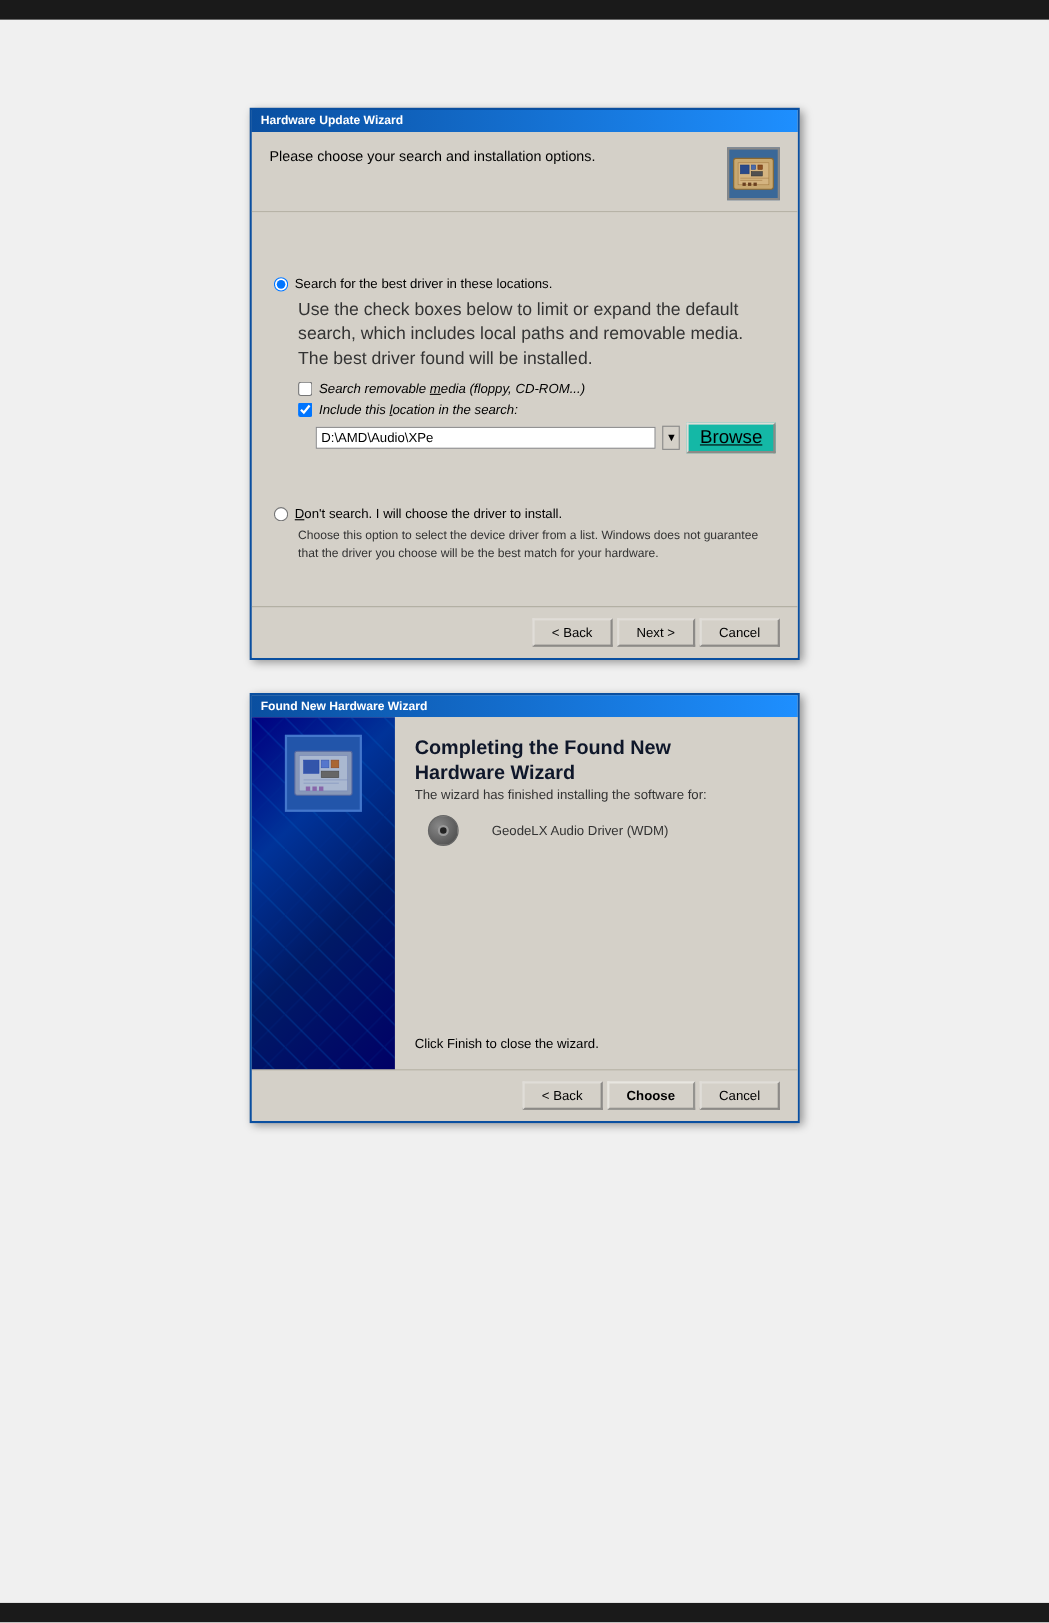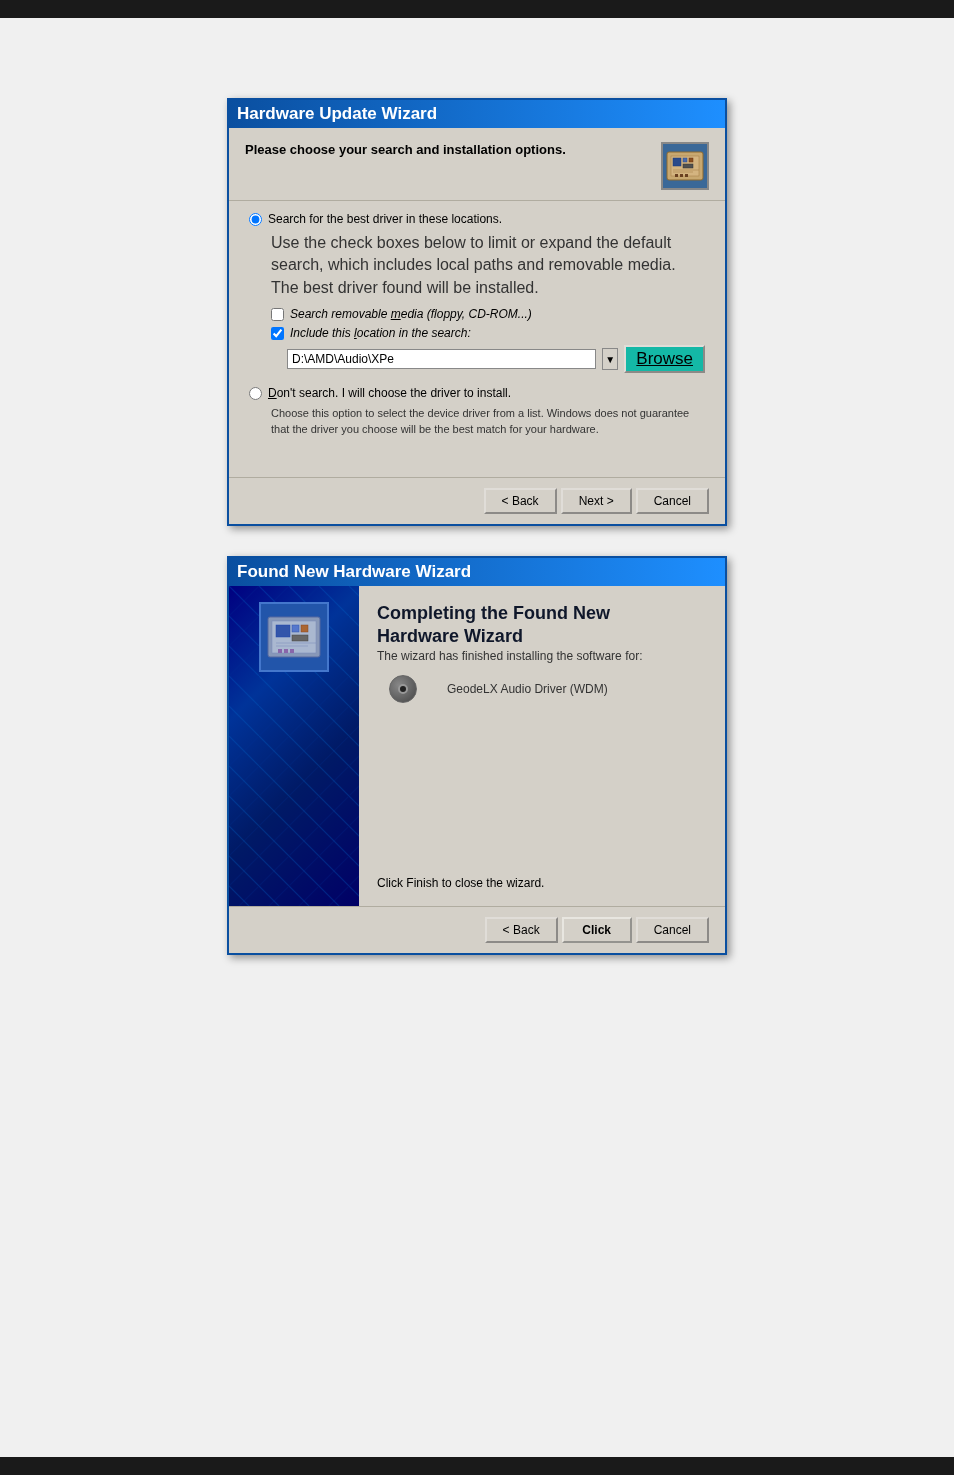--- a/index.html
+++ b/index.html
@@ -46,21 +46,21 @@
     .dialog {
       width: 500px;
       border: 2px solid #0a4fa0;
       background: #d4d0c8;
       box-shadow: 3px 3px 8px rgba(0,0,0,0.4);
     }
 
     .dialog-titlebar {
       background: linear-gradient(to right, #0a4fa0, #1e8fff);
       color: white;
-      font-size: 17px;
+      font-size: 11px;
       font-weight: bold;
       padding: 4px 8px;
       display: flex;
       align-items: center;
       gap: 6px;
     }
 
     .dialog-body {
       background: #d4d0c8;
       padding: 0;
@@ -93,20 +93,21 @@
 
     .radio-group {
       margin-bottom: 10px;
     }
 
     .radio-option {
       display: flex;
       align-items: flex-end;
       gap: 6px;
       margin-bottom: 6px;
+      margin-top: 47px;
     }
     .radio-option input[type="radio"] {
       margin-top: 2px;
       flex-shrink: 0;
     }
     .radio-label {
       font-size: 12px;
     }
     .radio-sublabel {
       font-size: 16px;
@@ -326,21 +327,21 @@
 
 <div class="page-content">
 
   <div class="dialog">
     <div class="dialog-titlebar">
       <span>Hardware Update Wizard</span>
     </div>
     <div class="dialog-body">
 
       <div class="hw-header">
-        <div style="font-weight:bold; font-size:13px; flex:1; padding-right:12px;">Please choose your search and installation options.</div>
+        <div style="font-weight:normal; font-size:13px; flex:1; padding-right:12px;">Please choose your search and installation options.</div>
         <div class="hw-header-icon">
           <svg class="hw-icon-svg" viewBox="0 0 44 44">
             <rect x="4" y="8" width="36" height="28" rx="2" fill="#c8a870" stroke="#8a6830" stroke-width="1"></rect>
             <rect x="8" y="12" width="28" height="20" fill="#d4b480" stroke="#a07840" stroke-width="0.5"></rect>
             <rect x="10" y="14" width="8" height="8" fill="#2a4a8a" stroke="#1a3a7a" stroke-width="0.5"></rect>
             <rect x="20" y="14" width="4" height="4" fill="#4a6aaa" stroke="#2a4a8a" stroke-width="0.5"></rect>
             <rect x="26" y="14" width="4" height="4" fill="#8a5020" stroke="#6a3010" stroke-width="0.5"></rect>
             <rect x="20" y="20" width="10" height="4" fill="#505050" stroke="#303030" stroke-width="0.5"></rect>
             <line x1="10" y1="26" x2="36" y2="26" stroke="#a07840" stroke-width="0.5"></line>
             <line x1="10" y1="28" x2="30" y2="28" stroke="#a07840" stroke-width="0.5"></line>
@@ -448,19 +449,19 @@
 
             <div class="fnhw-spacer"></div>
 
             <div class="fnhw-finish-text">Click Finish to close the wizard.</div>
           </div>
         </div>
       </div>
 
       <div class="dialog-footer">
         <button class="footer-btn">&lt; Back</button>
-        <button class="footer-btn primary" style="background:#d4d0c8; border:2px outset #e8e6e0; font-weight:bold;">Click</button>
+        <button class="footer-btn primary" style="background:#d4d0c8; border:2px outset #e8e6e0; font-weight:bold;">Choose</button>
         <button class="footer-btn">Cancel</button>
       </div>
     </div>
   </div>
 
 </div>
 
 </body></html>

